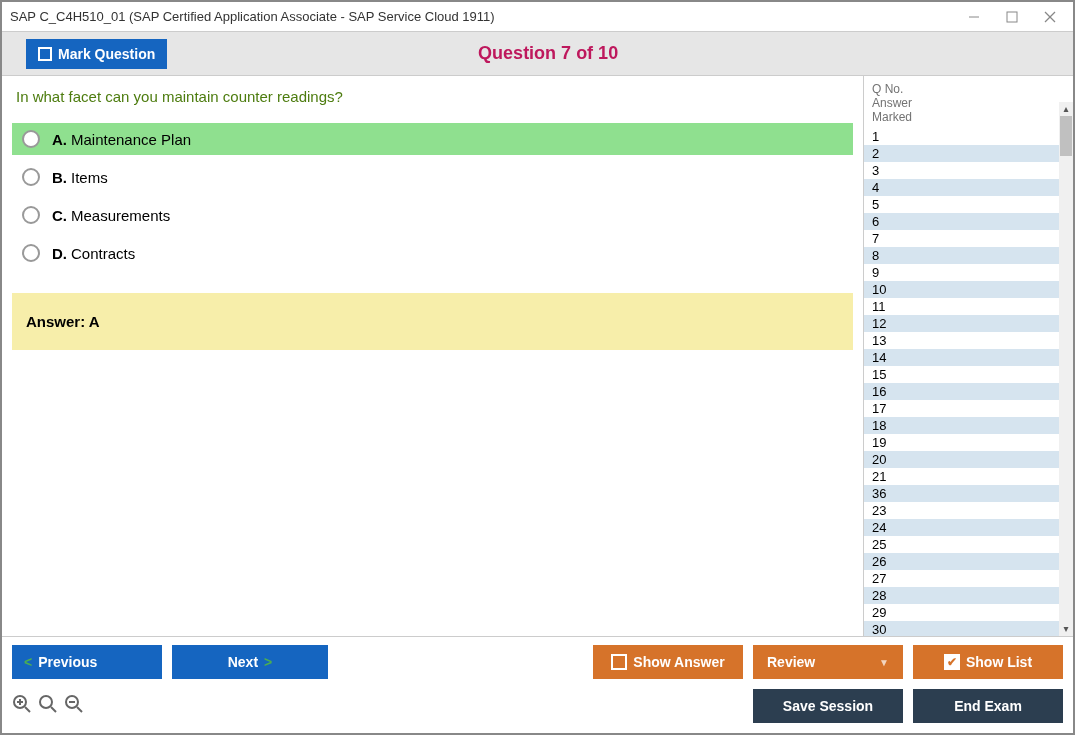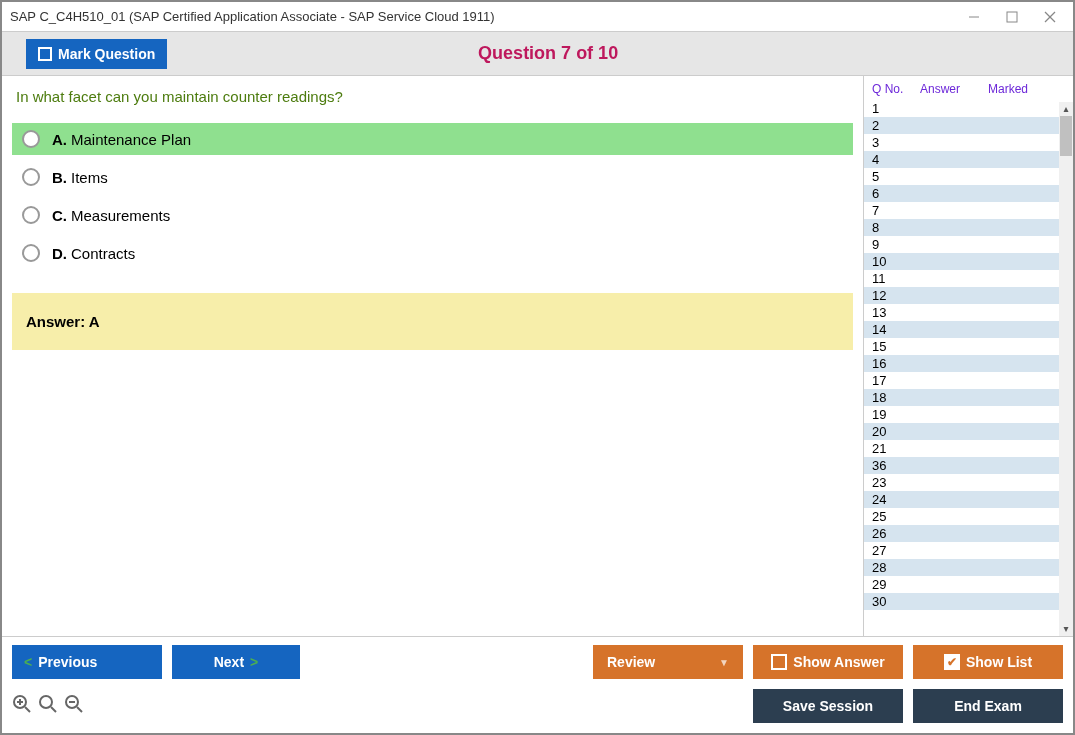--- a/index.html
+++ b/index.html
@@ -15,40 +15,40 @@
 .q-title { flex: 1; text-align: center; font-weight: bold; font-size: 18px; color: #be185d; margin-left: -120px; }
 .body { flex: 1; display: flex; overflow: hidden; }
 .main { flex: 1; padding: 12px 10px 0 10px; position: relative; }
 .question-text { font-size: 15px; color: #4d7c0f; margin-bottom: 18px; padding-left: 4px; }
 .option { display: flex; align-items: center; padding: 7px 10px; font-size: 15px; cursor: pointer; margin-bottom: 6px; }
 .option.selected { background: #8fe08f; }
 .radio { width: 18px; height: 18px; border: 2px solid #999; border-radius: 50%; margin-right: 12px; flex-shrink: 0; background: #fff; }
 .opt-letter { font-weight: bold; margin-right: 4px; }
 .answer-box { background: #f7eeaa; padding: 20px 14px; margin-top: 24px; font-weight: bold; font-size: 15px; }
 .sidebar { width: 210px; border-left: 1px solid #ccc; display: flex; flex-direction: column; font-size: 13px; position: relative; }
-.sb-header { display: flex; padding: 6px 8px 4px; color: #6d28d9; font-size: 12px; }
+.sb-header { display: flex; padding: 6px 8px 4px; color: #737373; font-size: 12px; flex-direction: column; }
 .sb-header .col-qno { width: 48px; }
 .sb-header .col-ans { width: 68px; }
 .sb-header .col-mark { flex: 1; }
 .sb-body { flex: 1; overflow-y: auto; padding-right: 0; }
 .sb-row { display: flex; padding: 1px 8px; font-size: 13px; cursor: pointer; }
 .sb-row:nth-child(even) { background: #d6e4ef; }
 .sb-row .col-qno { width: 48px; }
 .v-scroll { position: absolute; right: 0; top: 26px; bottom: 0; width: 14px; background: #f0f0f0; }
 .v-scroll .up, .v-scroll .down { height: 14px; text-align: center; font-size: 10px; color: #555; line-height: 14px; }
 .v-scroll .thumb { position: absolute; top: 14px; height: 40px; left: 1px; right: 1px; background: #c0c0c0; }
 .footer { border-top: 1px solid #ccc; padding: 8px 10px 10px; }
 .foot-row1 { display: flex; align-items: center; gap: 10px; margin-bottom: 10px; }
 .foot-row2 { display: flex; align-items: center; gap: 10px; }
 .btn { border: none; padding: 8px 16px; font-size: 14px; font-weight: bold; cursor: pointer; display: flex; align-items: center; justify-content: center; gap: 6px; height: 34px; }
 .btn-blue { background: #1565c0; color: #fff; }
 .btn-orange { background: #d6732a; color: #fff; }
 .btn-dark { background: #2c3e50; color: #fff; }
 .btn-prev { width: 150px; justify-content: flex-start; padding-left: 12px; }
-.btn-next { width: 128px; }
+.btn-next { width: 156px; }
 .chev { font-weight: bold; }
 .chev-green { color: #4caf50; }
 .spacer { flex: 1; }
 .btn-show-answer { width: 150px; }
 .btn-review { width: 150px; justify-content: space-between; padding: 0 14px; }
 .btn-show-list { width: 150px; }
 .check-sq { width: 16px; height: 16px; background: #fff; display: flex; align-items: center; justify-content: center; color: #d6732a; font-size: 12px; font-weight: bold; }
 .empty-sq { width: 16px; height: 16px; border: 2px solid #fff; }
 .btn-save, .btn-end { width: 150px; }
 .zoom-icons { display: flex; gap: 6px; color: #666; align-items: center; }
@@ -227,27 +227,27 @@
     <div class="foot-row1">
       <button class="btn btn-blue btn-prev">
         <span class="chev chev-green">&lt;</span>
         <span>Previous</span>
       </button>
       <button class="btn btn-blue btn-next">
         <span>Next</span>
         <span class="chev chev-green">&gt;</span>
       </button>
       <div class="spacer"></div>
+      <button class="btn btn-orange btn-show-answer">
+        <span class="empty-sq"></span>
+        <span>Show Answer</span>
+      </button>
       <button class="btn btn-orange btn-review">
         <span>Review</span>
         <span class="dropdown-caret">▼</span>
-      </button>
-      <button class="btn btn-orange btn-show-answer">
-        <span class="empty-sq"></span>
-        <span>Show Answer</span>
       </button>
       <button class="btn btn-orange btn-show-list">
         <span class="check-sq">✔</span>
         <span>Show List</span>
       </button>
     </div>
     <div class="foot-row2">
       <div class="zoom-icons">
         <span>
           <svg width="20" height="20">

